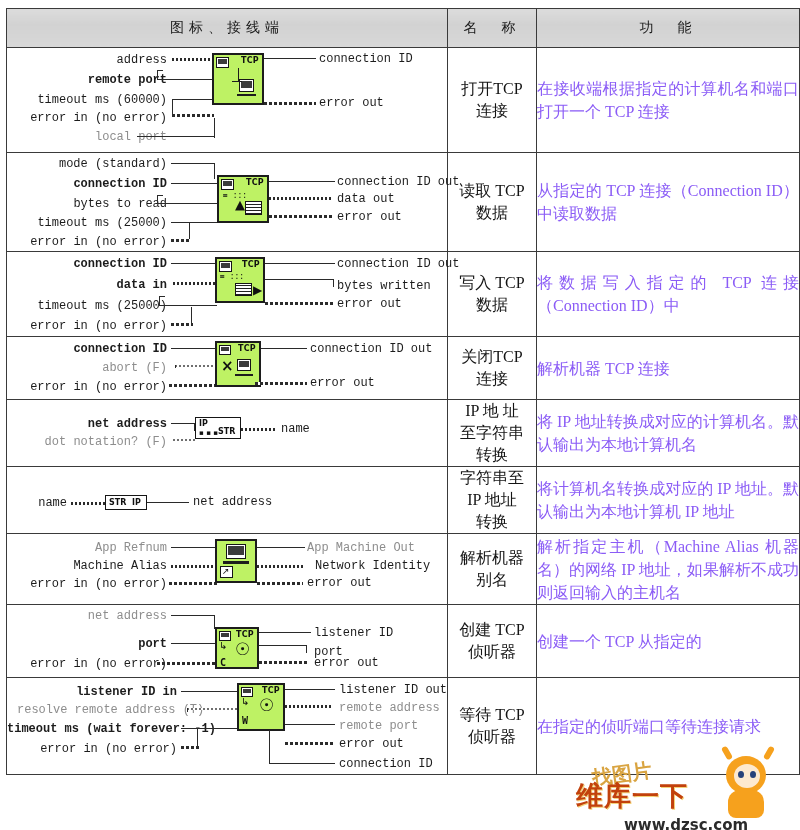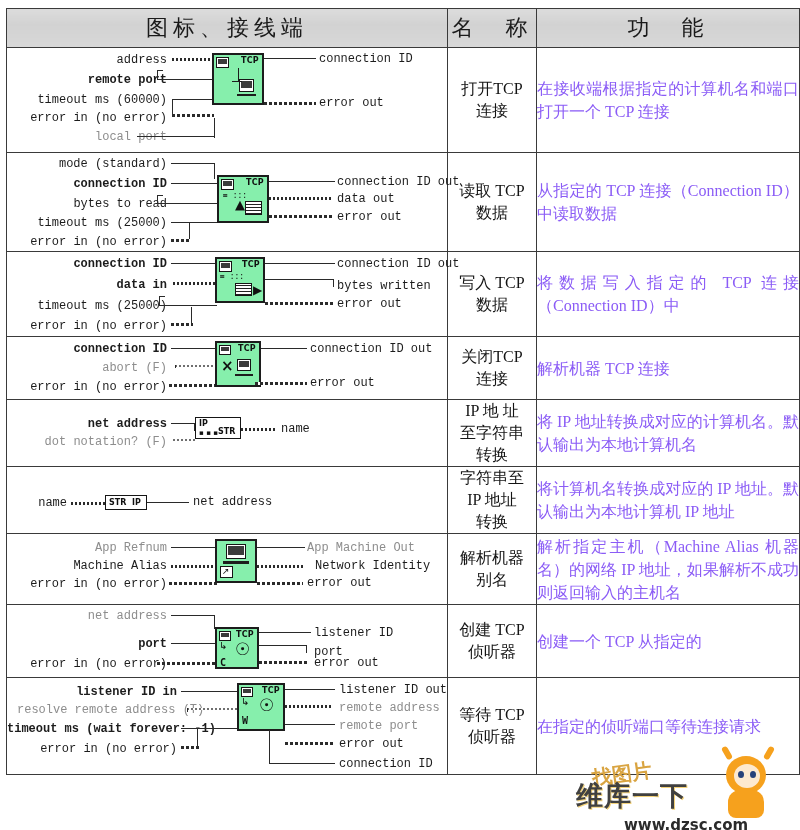--- a/index.html
+++ b/index.html
@@ -35,21 +35,21 @@
     vertical-align: middle;
     padding: 0;
   }
 
   
   thead th {
     background: #d8d8d8;
     background-image: linear-gradient(180deg,#dcdcdc 0%, #d2d2d2 40%, #d8d8d8 100%);
     height: 38px;
     font-weight: normal;
-    font-size: 22px;
+    font-size: 14px;
     letter-spacing: 5px;
     text-align: center;
     color: #1a1a1a;
   }
   th.h-icon { width: 440px; }
   th.h-name { width: 88px; }
   th.h-func { width: 262px; }
 
   
   td.c-icon {
@@ -108,21 +108,21 @@
     background: repeating-linear-gradient(90deg,#6f6f6f 0 2px, #ffffff 2px 4px);
   }
   .wire.wavy {
     height: 3px;
     background: repeating-linear-gradient(90deg,#2b2b2b 0 2px, #ffffff 2px 4px);
   }
 
   .vi {
     position: absolute;
     border: 2px solid #1c1c1c;
-    background: #86efac;
+    background: #bef264;
     box-sizing: border-box;
   }
   .vi .tcp-tag {
     position: absolute;
     top: 1px; right: 3px;
     font-size: 8px;
     font-weight: bold;
     letter-spacing: .3px;
     color: #111;
     font-family: "DejaVu Sans", sans-serif;
@@ -189,21 +189,21 @@
     width: 230px;
     height: 92px;
     pointer-events: none;
   }
   .wm-text {
     position: absolute;
     left: 14px;
     bottom: 22px;
     font-size: 27px;
     font-weight: bold;
-    color: #404040;
+    color: #c2410c;
     font-family: "DejaVu Sans", sans-serif;
     letter-spacing: 1px;
     text-shadow: 1px 1px 0 #f3d27a;
   }
   .wm-url {
     position: absolute;
     left: 62px;
     bottom: 2px;
     font-size: 15px;
     font-weight: bold;

